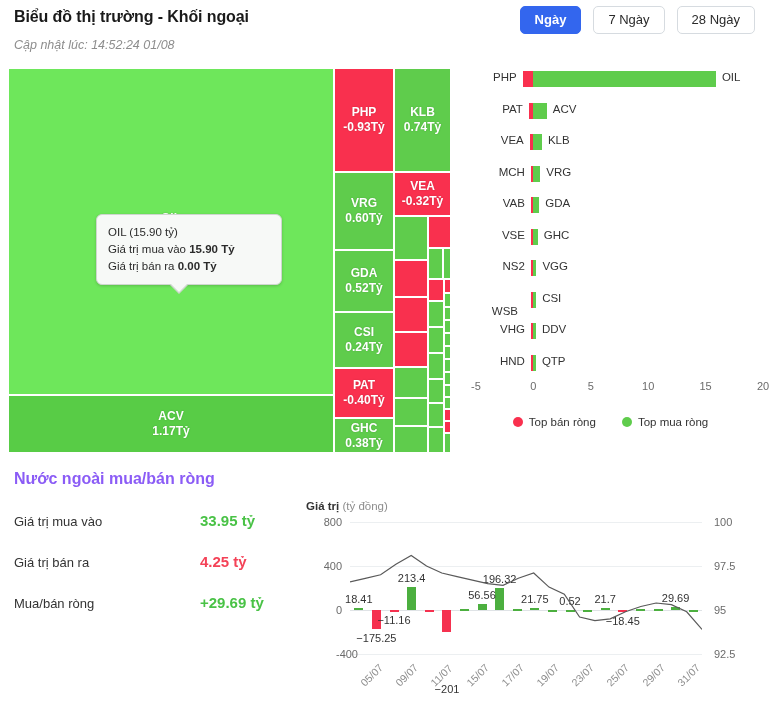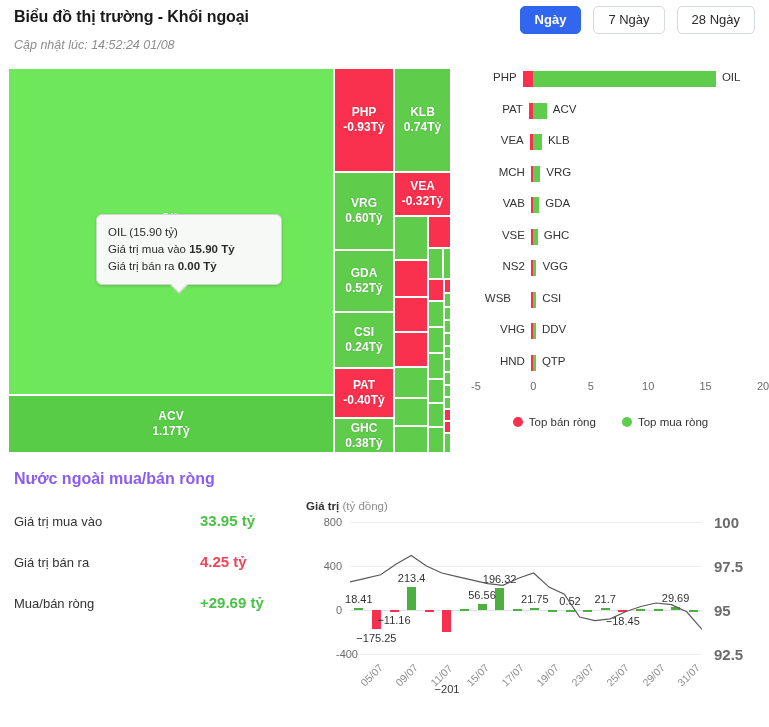--- a/index.html
+++ b/index.html
@@ -77,21 +77,21 @@
   .v-red{color:#f44257;}
 
   
   #combo{position:absolute;left:298px;top:500px;width:465px;height:225px;}
   #combo-title{position:absolute;left:8px;top:0px;font-size:11.5px;font-weight:bold;color:#333;}
   #combo-title span{font-weight:normal;color:#8d8d8d;}
   #plot{position:absolute;left:52px;top:22px;width:352px;height:132px;}
   .grid-line{position:absolute;left:0;width:352px;height:1px;background:#eceff1;}
   .zero-line{position:absolute;left:0;width:352px;height:1px;background:#dfe3e6;}
   .ytick-l{position:absolute;right:0;font-size:11px;color:#6b6b6b;transform:translateY(-50%);text-align:right;width:44px;}
-  .ytick-r{position:absolute;left:0;font-size:15px;color:#6b6b6b;transform:translateY(-50%);width:44px;font-weight:bold;}
+  .ytick-r{position:absolute;left:0;font-size:11px;color:#6b6b6b;transform:translateY(-50%);width:44px;}
   .cbar{position:absolute;width:9px;}
   .cbar.pos{background:#4caf3f;}
   .cbar.neg{background:#f5314f;}
   .blabel{position:absolute;font-size:11px;color:#333;white-space:nowrap;transform:translateX(-50%);}
   .xtick{position:absolute;font-size:10.5px;color:#8d8d8d;white-space:nowrap;
          transform-origin:left top;transform:rotate(-45deg);}
   #lineSvg{position:absolute;left:0;top:0;}
 </style>
 </head>
 <body>
@@ -222,21 +222,21 @@
       </div>
       <div class="dv-row" style="top: 189px;">
         <div class="dv-bar dv-neg" style="left: 72.9px; width: 2.5px;"></div>
         <div class="dv-bar dv-pos" style="left: 75.4px; width: 2.9848px;"></div>
         <div class="dv-left" style="right: 238.1px;">NS2</div>
         <div class="dv-right" style="left: 84.3848px;">VGG</div>
       </div>
       <div class="dv-row" style="top: 220.5px;">
         <div class="dv-bar dv-neg" style="left: 72.9px; width: 2.5px;"></div>
         <div class="dv-bar dv-pos" style="left: 75.4px; width: 2.7552px;"></div>
-        <div class="dv-left" style="right: 252px;">WSB</div>
+        <div class="dv-left" style="right: 245px; margin-top: 13px;">WSB</div>
         <div class="dv-right" style="left: 84.1552px;">CSI</div>
       </div>
       <div class="dv-row" style="top: 252px;">
         <div class="dv-bar dv-neg" style="left: 72.9px; width: 2.5px;"></div>
         <div class="dv-bar dv-pos" style="left: 75.4px; width: 2.5px;"></div>
         <div class="dv-left" style="right: 238.1px;">VHG</div>
         <div class="dv-right" style="left: 83.9px;">DDV</div>
       </div>
       <div class="dv-row" style="top: 283.5px;">
         <div class="dv-bar dv-neg" style="left: 72.9px; width: 2.5px;"></div>

